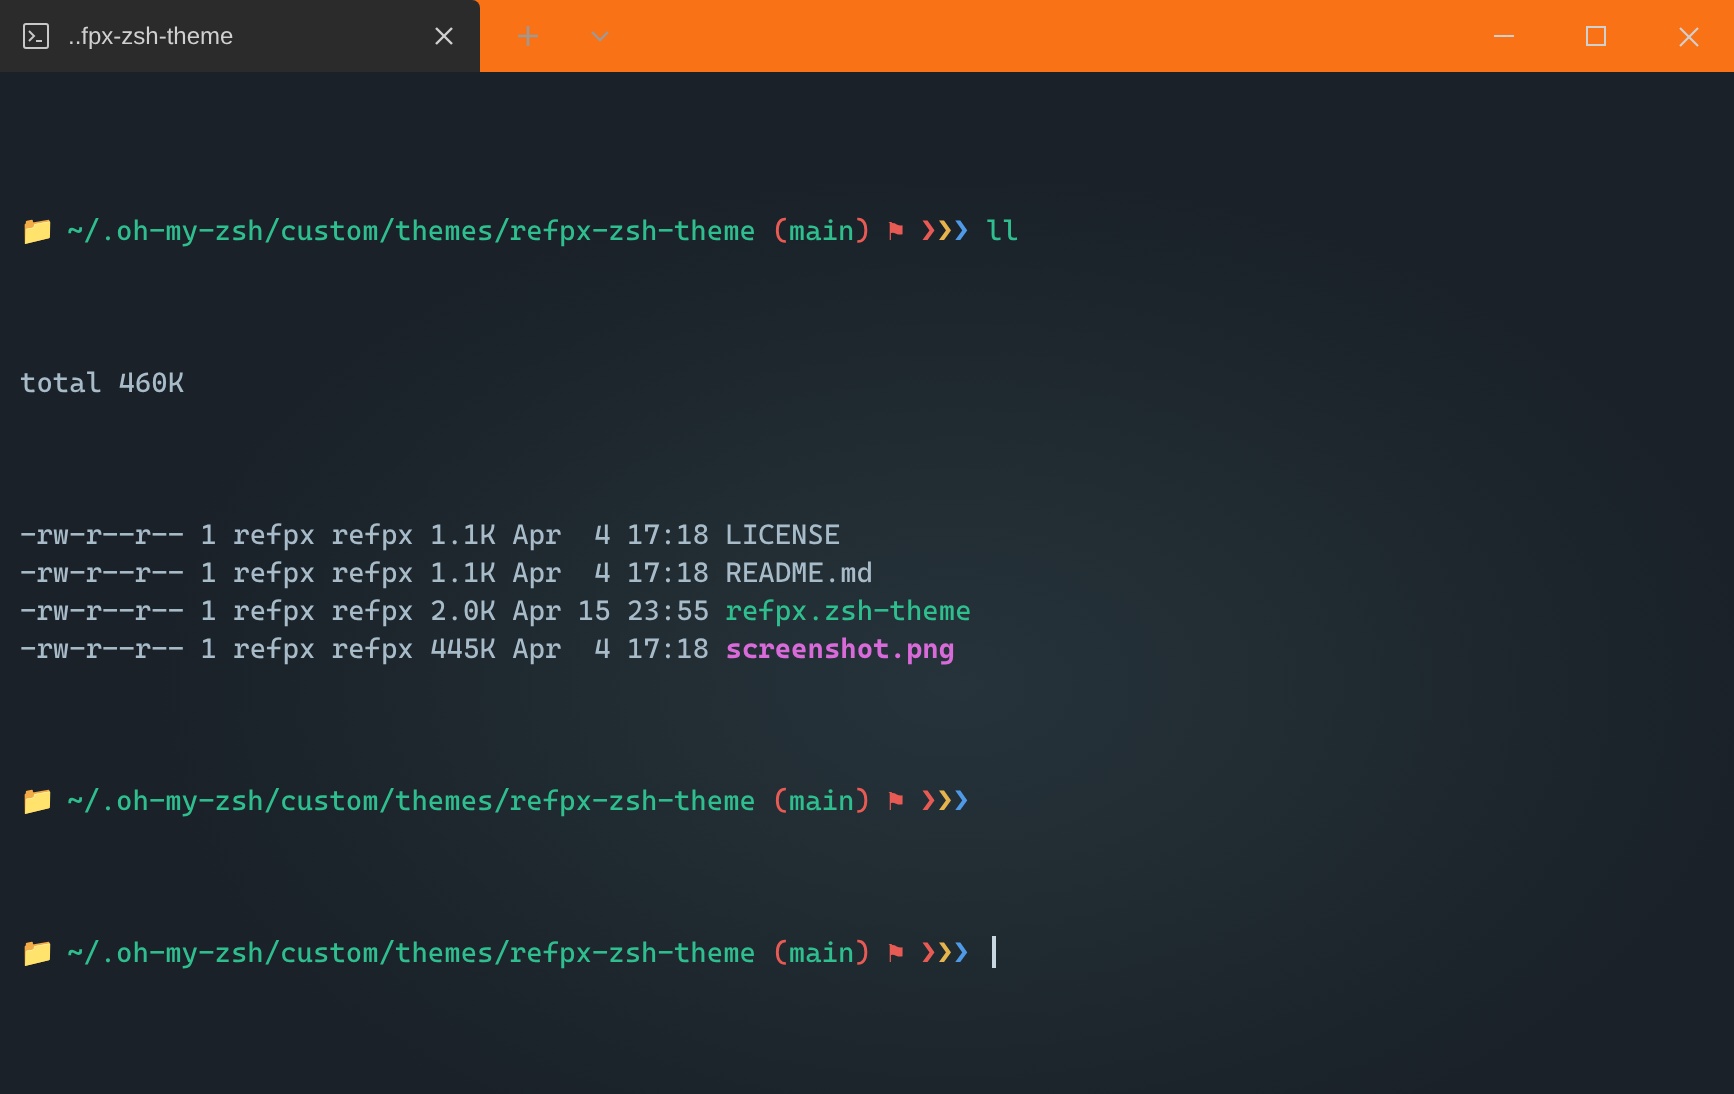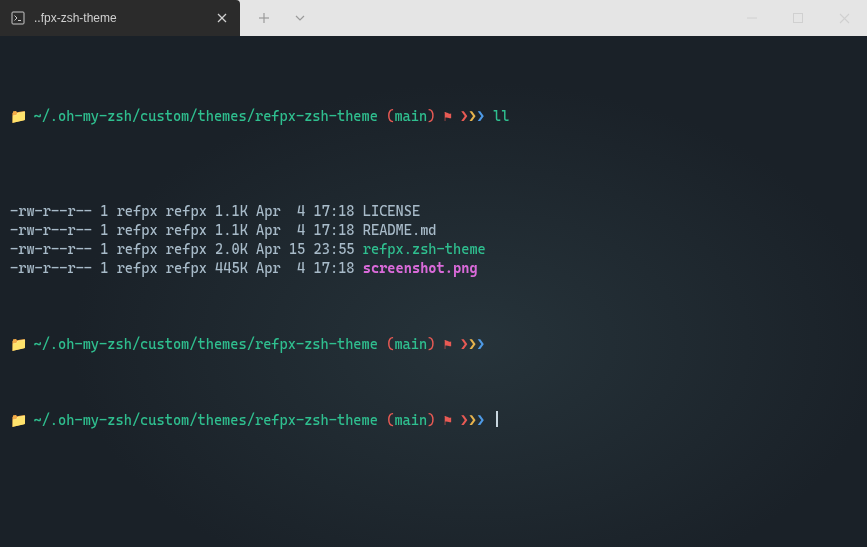--- a/index.html
+++ b/index.html
@@ -10,21 +10,21 @@
     body {
       width: 867px;
       height: 547px;
       background: #1a2128;
       font-family: "Cascadia Mono", "Consolas", monospace;
       font-size: 14px;
       overflow: hidden;
     }
     .titlebar {
       height: 36px;
-      background: #e5e5e5;
+      background: #f97316;
       display: flex;
       align-items: stretch;
     }
     .tab {
       display: flex;
       align-items: center;
       background: #2b2b2b;
       padding: 0 10px;
       width: 240px;
       gap: 8px;
@@ -168,19 +168,20 @@
           <line x1="10" y1="1" x2="1" y2="10" stroke="#d0d0d0" stroke-width="1.1"></line>
         </svg>
     </div>
   </div>
 </div>
 
 <div class="terminal">
   
   <div class="line"><span class="folder-icon">📁</span><span class="path">~/.oh-my-zsh/custom/themes/refpx-zsh-theme</span><span class="plain"> </span><span class="branch-p">(</span><span class="branch-name">main</span><span class="branch-p">)</span><span class="plain"> </span><span class="flag">⚑</span><span class="plain"> </span><span class="a-red">❯</span><span class="a-yellow">❯</span><span class="a-blue">❯</span><span class="plain"> </span><span class="cmd">ll</span></div>
   
+  <div class="line"><span class="plain">total 460K</span></div>
   
   <div id="file-rows"><div class="line"><span class="plain">-rw-r--r-- 1 refpx refpx 1.1K Apr  4 17:18 </span><span class="plain">LICENSE</span></div><div class="line"><span class="plain">-rw-r--r-- 1 refpx refpx 1.1K Apr  4 17:18 </span><span class="plain">README.md</span></div><div class="line"><span class="plain">-rw-r--r-- 1 refpx refpx 2.0K Apr 15 23:55 </span><span class="exe">refpx.zsh-theme</span></div><div class="line"><span class="plain">-rw-r--r-- 1 refpx refpx 445K Apr  4 17:18 </span><span class="img">screenshot.png</span></div></div>
   
   <div class="line"><span class="folder-icon">📁</span><span class="path">~/.oh-my-zsh/custom/themes/refpx-zsh-theme</span><span class="plain"> </span><span class="branch-p">(</span><span class="branch-name">main</span><span class="branch-p">)</span><span class="plain"> </span><span class="flag">⚑</span><span class="plain"> </span><span class="a-red">❯</span><span class="a-yellow">❯</span><span class="a-blue">❯</span></div>
   
   <div class="line"><span class="folder-icon">📁</span><span class="path">~/.oh-my-zsh/custom/themes/refpx-zsh-theme</span><span class="plain"> </span><span class="branch-p">(</span><span class="branch-name">main</span><span class="branch-p">)</span><span class="plain"> </span><span class="flag">⚑</span><span class="plain"> </span><span class="a-red">❯</span><span class="a-yellow">❯</span><span class="a-blue">❯</span><span class="plain"> </span><span class="cursor"></span></div>
 </div>
 
 </body></html>

